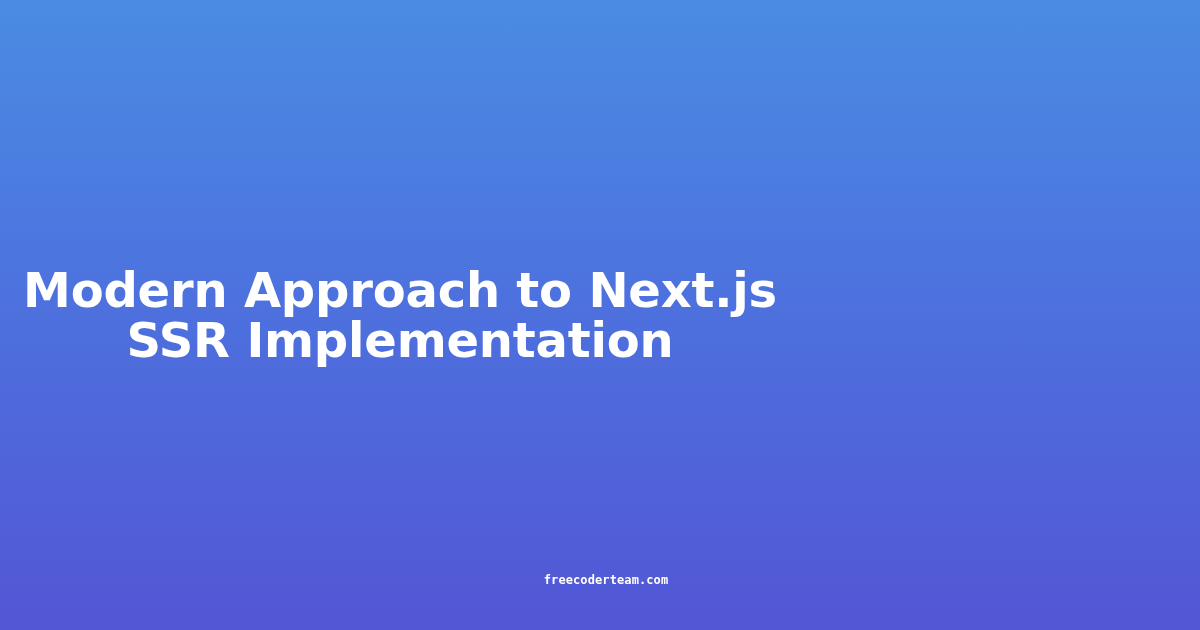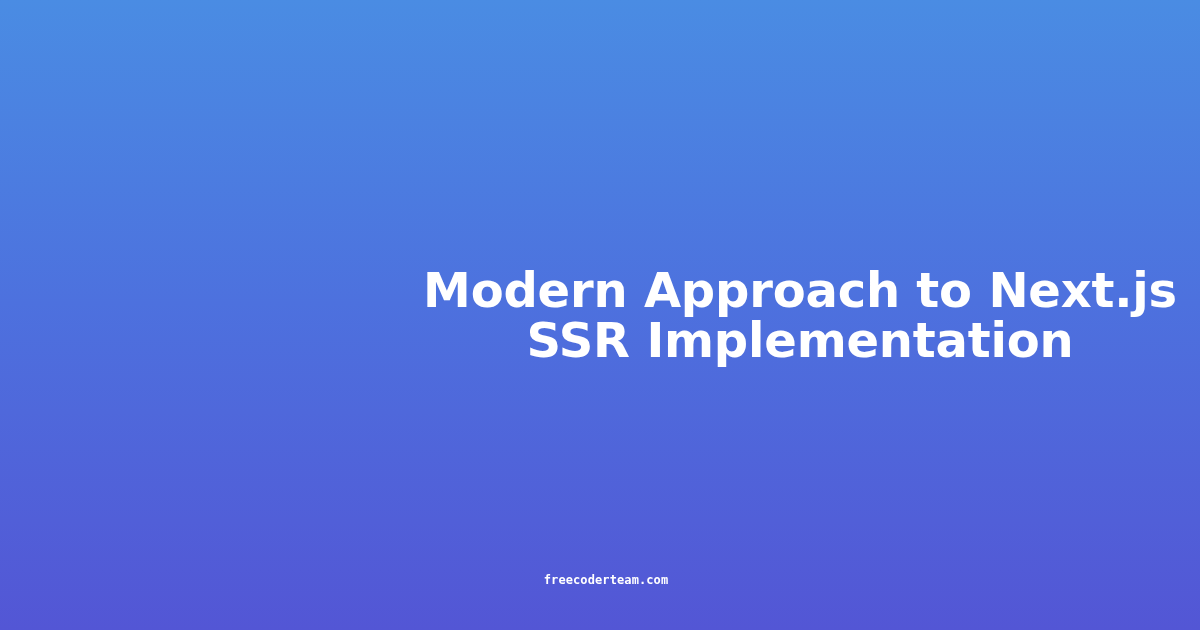--- a/index.html
+++ b/index.html
@@ -10,21 +10,21 @@
     overflow: hidden;
   }
 
   #og-card {
     position: relative;
     width: 1200px;
     height: 630px;
     box-sizing: border-box;
     display: flex;
     flex-direction: column;
-    align-items: flex-end;
+    align-items: flex-start;
     justify-content: center;
     background: linear-gradient(180deg, #4a8ce3 0%, #4d71de 48%, #5356d5 100%);
     font-family: "DejaVu Sans", "Liberation Sans", sans-serif;
     -webkit-font-smoothing: antialiased;
   }
 
   #title-block {
     width: 800px;
     margin: 0;
     padding: 0;

